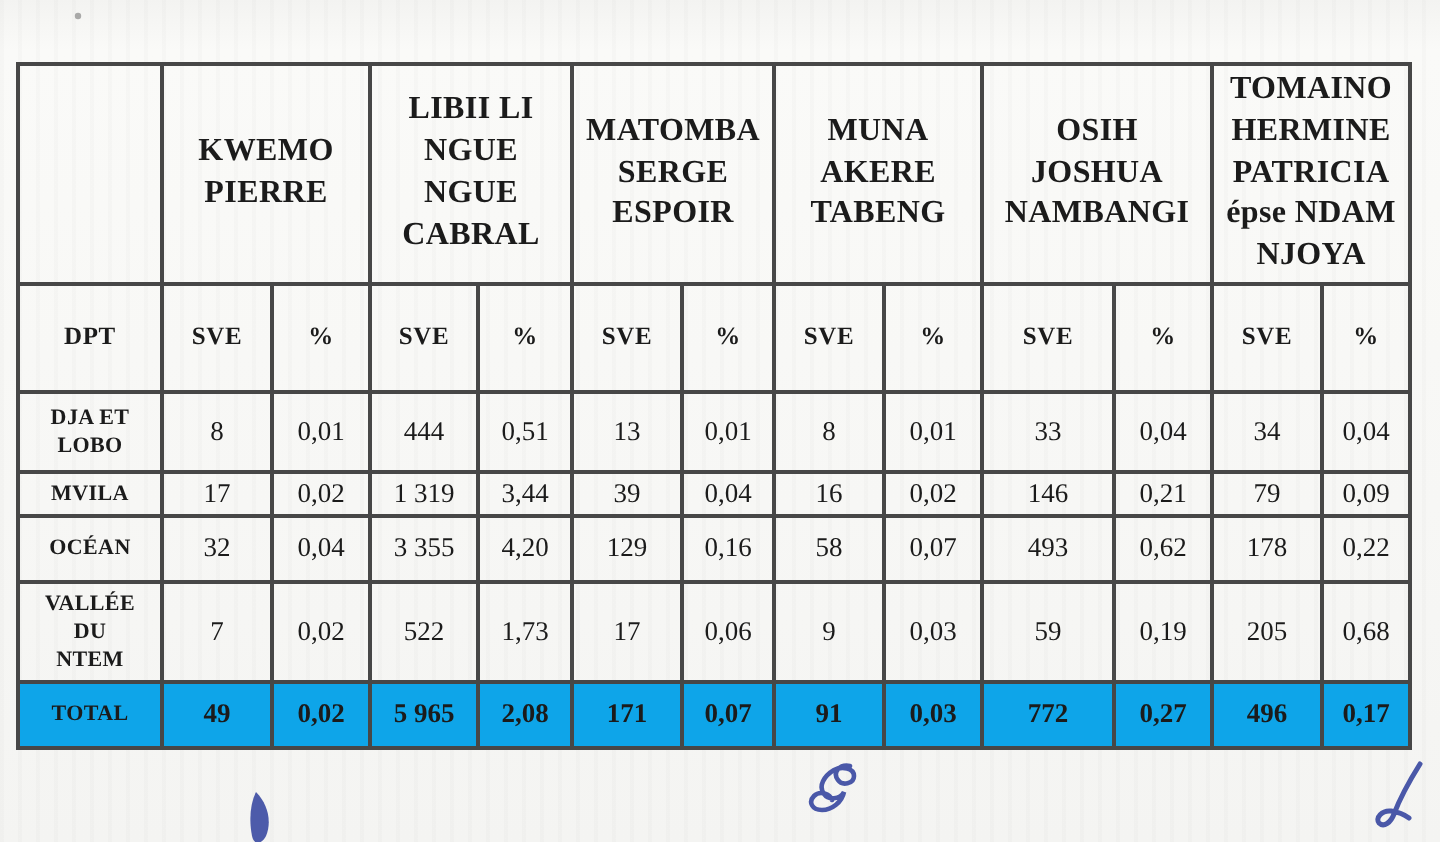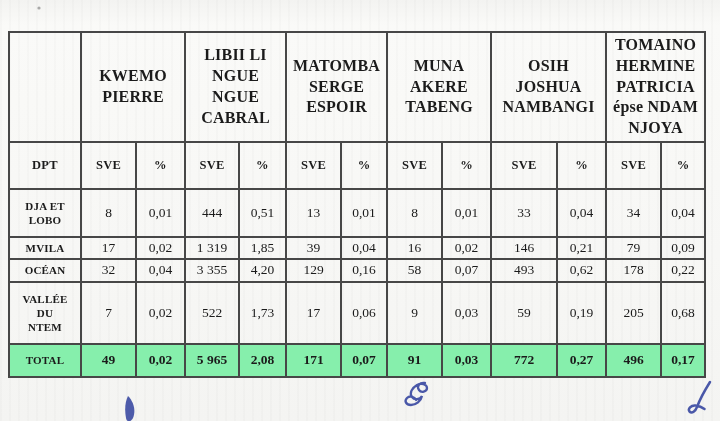--- a/index.html
+++ b/index.html
@@ -28,37 +28,37 @@
     border: 2px solid #474747;
     text-align: center;
     vertical-align: middle;
     padding: 2px 4px;
     white-space: pre-line;
     overflow: hidden;
   }
   td.corner { border: none; background: transparent; }
 
   tr.cand-row { height: 94px; }
-  tr.sub-row  { height: 47px; }
-  tr.r-dja    { height: 48px; }
+  tr.sub-row  { height: 54px; }
+  tr.r-dja    { height: 40px; }
   tr.r-mvila  { height: 20px; }
-  tr.r-ocean  { height: 23px; }
-  tr.r-vallee { height: 62px; }
+  tr.r-ocean  { height: 33px; }
+  tr.r-vallee { height: 50px; }
   tr.r-total  { height: 33px; }
 
   .cand-name {
     font-weight: bold;
     font-size: 16px;
     line-height: 1.3;
     letter-spacing: 0.2px;
   }
   .sub-h { font-weight: bold; font-size: 12.5px; letter-spacing: 0.3px; }
   .row-label { font-weight: bold; font-size: 11px; line-height: 1.3; letter-spacing: 0.2px; }
   .val { font-size: 13.5px; font-weight: normal; white-space: nowrap; }
-  tr.r-total td { background: #86efac; margin-top: 32px; }
+  tr.r-total td { background: #0ea5e9; margin-top: 32px; }
   tr.r-total .val, tr.r-total .row-label { font-weight: bold; }
 
   svg.ink-overlay {
     position: absolute; inset: 0;
     width: 720px; height: 421px;
     pointer-events: none;
   }
 </style>
 </head>
 <body>
@@ -134,21 +134,21 @@
         <td class="val">33</td>
         <td class="val">0,04</td>
         <td class="val">34</td>
         <td class="val">0,04</td>
       </tr>
       <tr class="r-mvila">
         <td class="row-label">MVILA</td>
         <td class="val">17</td>
         <td class="val">0,02</td>
         <td class="val">1 319</td>
-        <td class="val">1,85</td>
+        <td class="val">3,44</td>
         <td class="val">39</td>
         <td class="val">0,04</td>
         <td class="val">16</td>
         <td class="val">0,02</td>
         <td class="val">146</td>
         <td class="val">0,21</td>
         <td class="val">79</td>
         <td class="val">0,09</td>
       </tr>
       <tr class="r-ocean">

